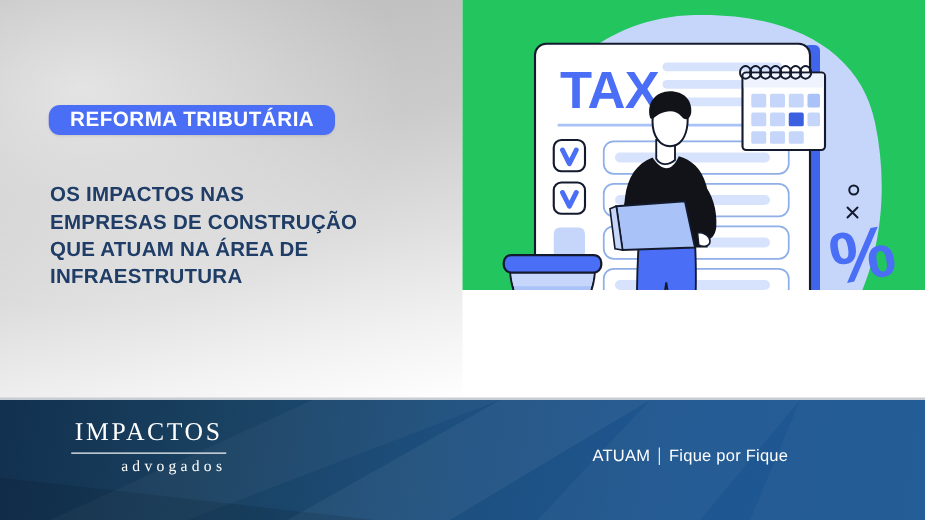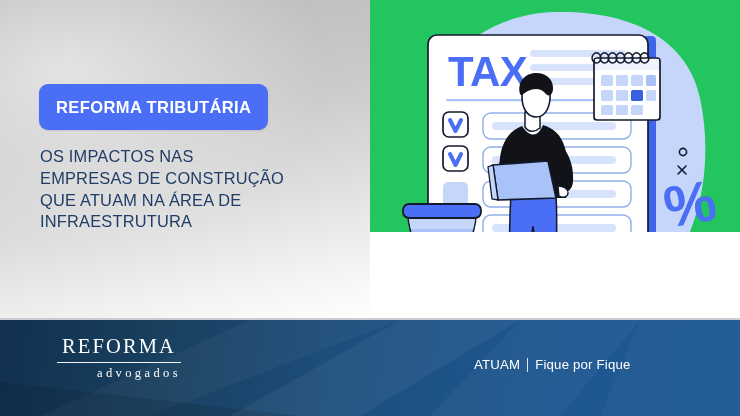--- a/index.html
+++ b/index.html
@@ -21,41 +21,41 @@
     position: absolute;
     left: 0; top: 0;
     width: 370px; height: 320px;
     background:
       radial-gradient(120% 95% at 18% 22%, rgba(255,255,255,0.55) 0%, rgba(255,255,255,0.0) 58%),
       linear-gradient(168deg, #b9b9b9 0%, #c2c2c2 20%, #cbcbcb 40%, #dedede 63%, #f2f2f2 84%, #ffffff 100%);
   }
   .badge {
     position: absolute;
     left: 39px; top: 84px;
-    height: 46px;
+    height: 24px;
     padding: 0 17px;
     display: flex;
     align-items: center;
     border-radius: 9px;
     background: #4a6ef5;
     color: #ffffff;
     font-size: 16.5px;
     font-weight: bold;
     letter-spacing: 0.4px;
     white-space: nowrap;
     box-shadow: 0 1px 2px rgba(0,0,0,0.10);
     text-align: center;
   }
   .headline {
     position: absolute;
     left: 40px; top: 146px;
     width: 300px;
     color: #1f3d66;
     font-size: 16.4px;
-    font-weight: normal;
+    font-weight: bold;
     line-height: 1.33;
     letter-spacing: 0.2px;
     text-transform: uppercase;
     white-space: pre-line;
   }
 
   
   .right-panel {
     position: absolute;
     left: 370px; top: 0;
@@ -336,21 +336,21 @@
     <svg class="bar-facets" width="740" height="96" viewBox="0 0 740 96">
       <polygon points="250,0 400,0 150,96 40,96" fill="#ffffff" opacity="0.035"></polygon>
       <polygon points="400,0 520,0 360,96 230,96" fill="#ffffff" opacity="0.05"></polygon>
       <polygon points="520,0 640,0 560,96 430,96" fill="#ffffff" opacity="0.04"></polygon>
       <polygon points="640,0 740,0 740,96 600,96" fill="#ffffff" opacity="0.03"></polygon>
       <polygon points="0,62 300,96 0,96" fill="#000000" opacity="0.10"></polygon>
     </svg>
   </div>
 
   <div class="logo">
-    <div class="logo-main">REFORMA</div>
+    <div class="logo-main">IMPACTOS</div>
     <div class="logo-rule"></div>
     <div class="logo-sub">advogados</div>
   </div>
 
   <div class="blog-tag">
     <span>ATUAM</span>
     <span class="blog-divider"></span>
     <span>Fique por Fique</span>
   </div>
 

